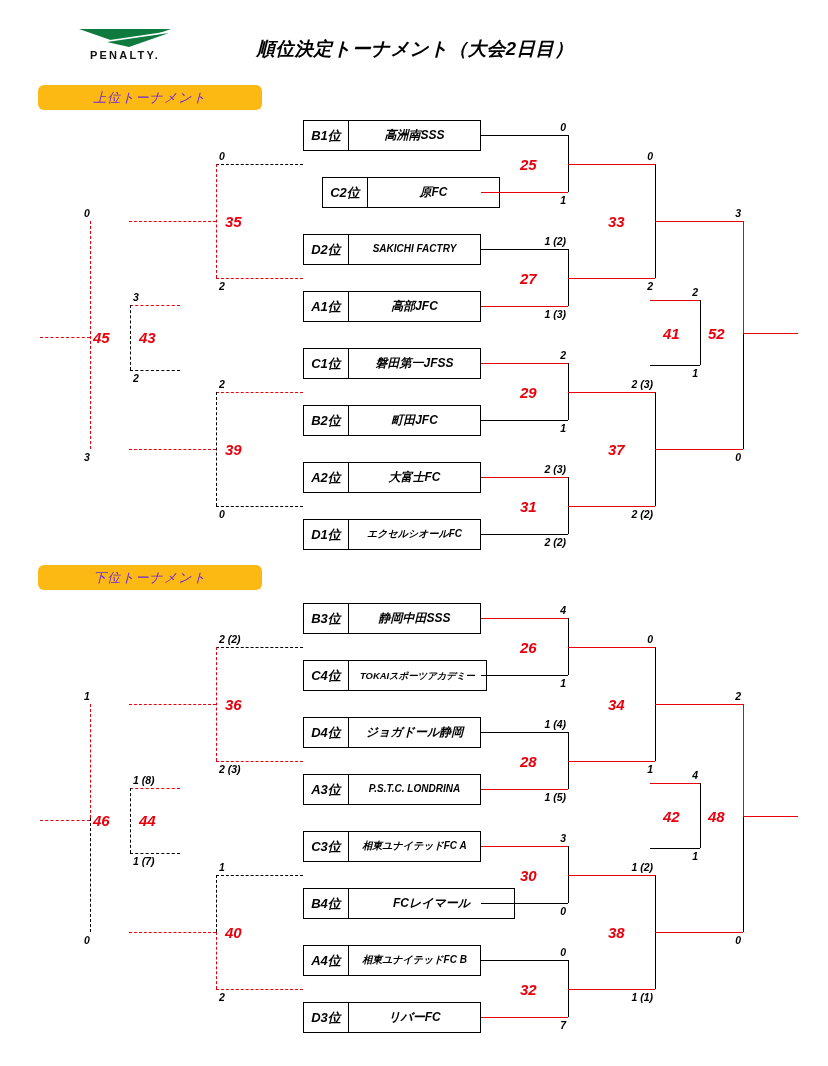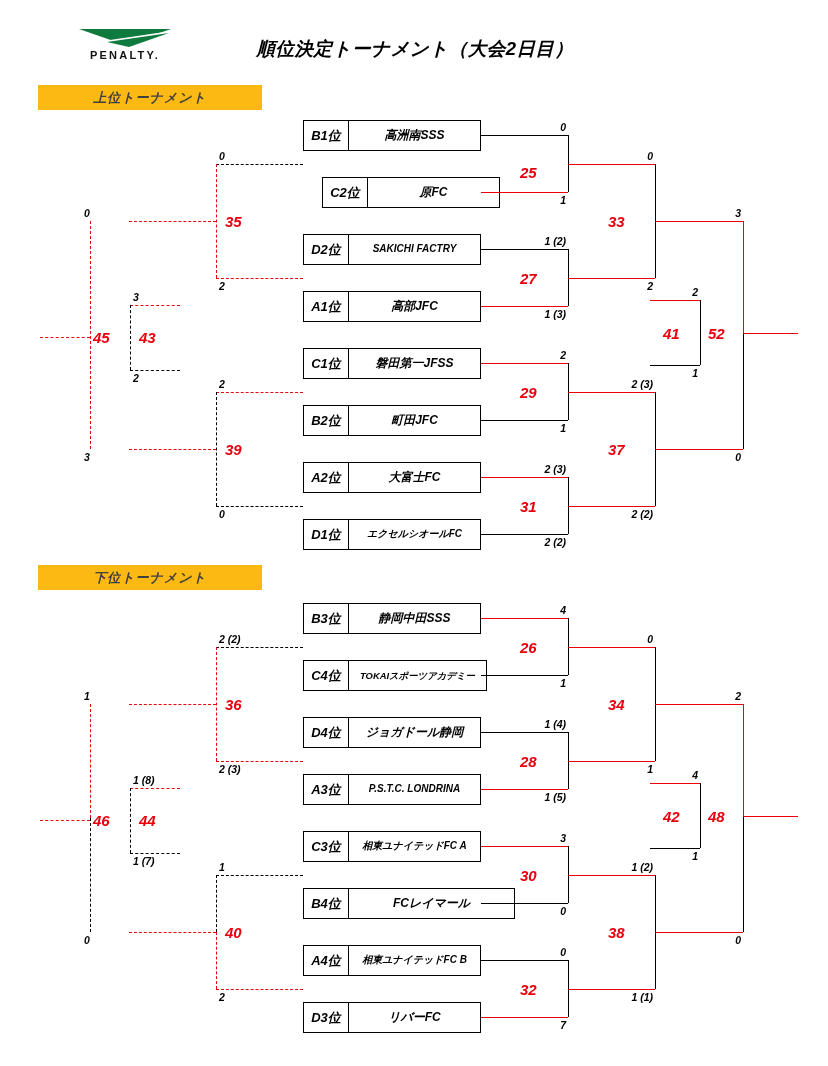--- a/index.html
+++ b/index.html
@@ -10,22 +10,22 @@
   
   .logo{position:absolute;left:65px;top:27px;width:120px;height:42px;}
   .logo-mark{position:absolute;left:12px;top:0;width:96px;height:22px;}
   .logo-word{position:absolute;left:0;top:22px;width:120px;text-align:center;
              font-size:11px;font-weight:bold;letter-spacing:2.2px;color:#111;}
   .title{position:absolute;left:250px;top:36px;width:330px;text-align:center;
          font-size:18.5px;font-weight:bold;font-style:italic;
          letter-spacing:0.5px;white-space:nowrap;}
 
   .badge{position:absolute;height:25px;width:224px;background:#fcb913;
-         color:#404040;font-size:13px;font-weight:bold;font-style:italic;
-         display:flex;align-items:center;justify-content:center;letter-spacing:1px;}
+         color:#6d28d9;font-size:13px;font-weight:normal;font-style:italic;
+         display:flex;align-items:center;justify-content:center;letter-spacing:1px;border-radius:6px;}
   .badge.b1{left:38px;top:85px;}
   .badge.b2{left:38px;top:565px;}
 
   
   .team{position:absolute;height:31px;border:1.6px solid #000;box-sizing:border-box;
         display:flex;align-items:stretch;background:#fff;}
   .team .code{width:44px;flex:0 0 44px;border-right:1.6px solid #000;
               display:flex;align-items:center;justify-content:center;
               font-size:13px;font-weight:bold;font-style:italic;}
   .team .nm{flex:1;display:flex;align-items:center;justify-content:center;
@@ -101,21 +101,21 @@
     <div class="code">D1位</div>
     <div class="nm sm">エクセルシオールFC</div>
   </div>
 
   <div class="h k" style="left:481px;top:135px;width:87px;"></div>
   <div class="h r" style="left:481px;top:192px;width:87px;"></div>
   <div class="v k" style="left:568px;top:135px;height:57px;"></div>
   <div class="h r" style="left:568px;top:164px;width:87px;"></div>
   <div class="sc ra" style="left:508px;top:121px;width:58px;">0</div>
   <div class="sc ra" style="left:508px;top:194px;width:58px;">1</div>
-  <div class="mno" style="left:520px;top:156px;margin-top:8px;">25</div>
+  <div class="mno" style="left:520px;top:156px;">25</div>
 
   <div class="h k" style="left:481px;top:249px;width:87px;"></div>
   <div class="h r" style="left:481px;top:306px;width:87px;"></div>
   <div class="v k" style="left:568px;top:249px;height:57px;"></div>
   <div class="h r" style="left:568px;top:278px;width:87px;"></div>
   <div class="sc ra" style="left:498px;top:235px;width:68px;">1 (2)</div>
   <div class="sc ra" style="left:498px;top:308px;width:68px;">1 (3)</div>
   <div class="mno" style="left:520px;top:270px;">27</div>
 
   <div class="h r" style="left:481px;top:363px;width:87px;"></div>

